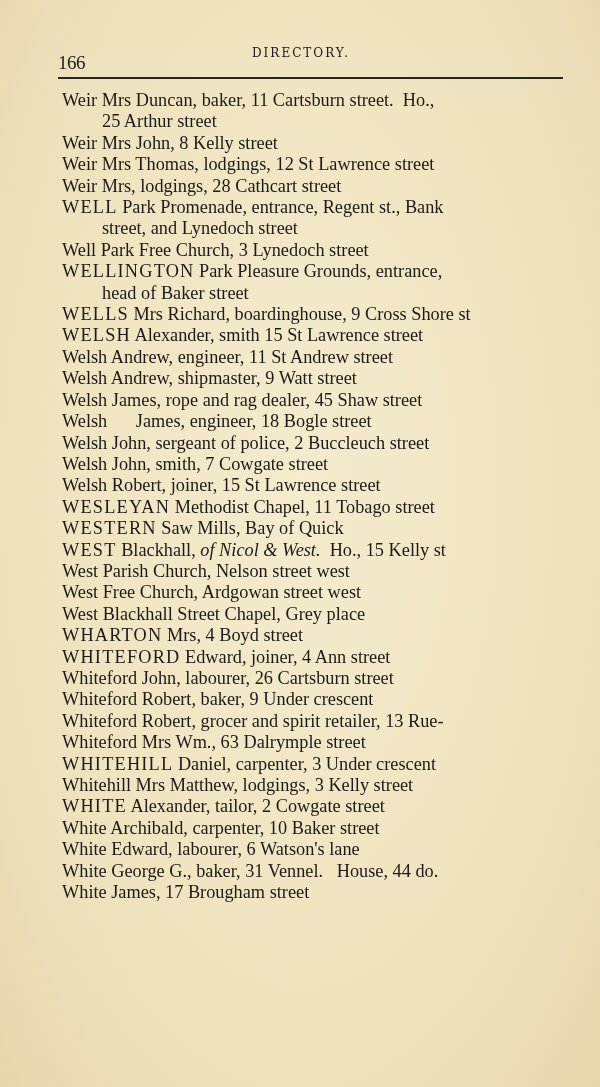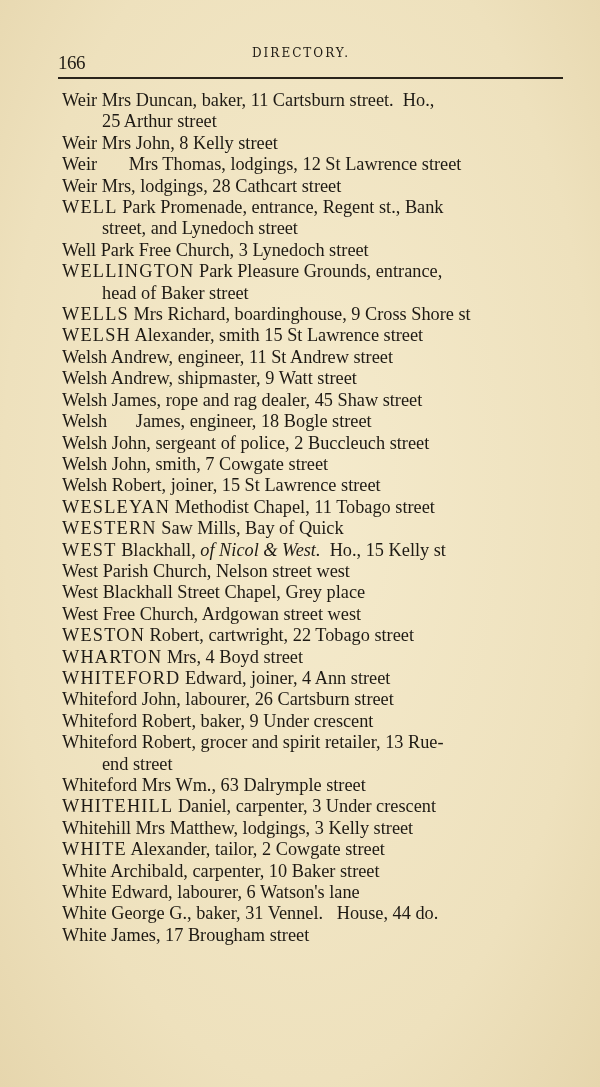--- a/index.html
+++ b/index.html
@@ -44,46 +44,45 @@
 
 <div class="page">
   <div class="header">
     <span class="page-number">166</span>
     <span class="running-title">DIRECTORY.</span>
   </div>
   <div class="rule"></div>
   <div class="entries" id="entries">
       <div class="entry"><span class="">Weir</span><span style="white-space: pre;"> Mrs Duncan, baker, 11 Cartsburn street.  Ho.,</span><span class="cont" style="white-space: pre;">25 Arthur street</span></div>
       <div class="entry"><span class="">Weir</span><span style="white-space: pre;"> Mrs John, 8 Kelly street</span></div>
-      <div class="entry"><span class="">Weir</span><span style="white-space: pre; margin-left: 27px;"> Mrs Thomas, lodgings, 12 St Lawrence street</span></div>
+      <div class="entry"><span class="">Weir</span><span style="white-space: pre;"> Mrs Thomas, lodgings, 12 St Lawrence street</span></div>
       <div class="entry"><span class="">Weir</span><span style="white-space: pre;"> Mrs, lodgings, 28 Cathcart street</span></div>
       <div class="entry"><span class="caps">WELL</span><span style="white-space: pre;"> Park Promenade, entrance, Regent st., Bank</span><span class="cont" style="white-space: pre;">street, and Lynedoch street</span></div>
       <div class="entry"><span class="">Well</span><span style="white-space: pre;"> Park Free Church, 3 Lynedoch street</span></div>
       <div class="entry"><span class="caps">WELLINGTON</span><span style="white-space: pre;"> Park Pleasure Grounds, entrance,</span><span class="cont" style="white-space: pre;">head of Baker street</span></div>
       <div class="entry"><span class="caps">WELLS</span><span style="white-space: pre;"> Mrs Richard, boardinghouse, 9 Cross Shore st</span></div>
       <div class="entry"><span class="caps">WELSH</span><span style="white-space: pre;"> Alexander, smith 15 St Lawrence street</span></div>
       <div class="entry"><span class="">Welsh</span><span style="white-space: pre;"> Andrew, engineer, 11 St Andrew street</span></div>
       <div class="entry"><span class="">Welsh</span><span style="white-space: pre;"> Andrew, shipmaster, 9 Watt street</span></div>
       <div class="entry"><span class="">Welsh</span><span style="white-space: pre;"> James, rope and rag dealer, 45 Shaw street</span></div>
       <div class="entry"><span class="">Welsh</span><span style="white-space: pre; padding-left: 24px;"> James, engineer, 18 Bogle street</span></div>
       <div class="entry"><span class="">Welsh</span><span style="white-space: pre;"> John, sergeant of police, 2 Buccleuch street</span></div>
       <div class="entry"><span class="">Welsh</span><span style="white-space: pre;"> John, smith, 7 Cowgate street</span></div>
       <div class="entry"><span class="">Welsh</span><span style="white-space: pre;"> Robert, joiner, 15 St Lawrence street</span></div>
       <div class="entry"><span class="caps">WESLEYAN</span><span style="white-space: pre;"> Methodist Chapel, 11 Tobago street</span></div>
       <div class="entry"><span class="caps">WESTERN</span><span style="white-space: pre;"> Saw Mills, Bay of Quick</span></div>
       <div class="entry"><span class="caps">WEST</span><span style="white-space: pre;"> Blackhall, </span><span class="it">of Nicol &amp; West.</span><span style="white-space: pre;">  Ho., 15 Kelly st</span></div>
       <div class="entry"><span class="">West</span><span style="white-space: pre;"> Parish Church, Nelson street west</span></div>
+      <div class="entry"><span class="">West</span><span style="white-space: pre;"> Free Church, Ardgowan street west</span></div>
       <div class="entry"><span class="">West</span><span style="white-space: pre;"> Blackhall Street Chapel, Grey place</span></div>
-      <div class="entry"><span class="">West</span><span style="white-space: pre;"> Free Church, Ardgowan street west</span></div>
-      <div class="entry"><span class="caps">WESTON</span><span style="white-space: pre;"> Robert, cartwright, 22 Tobago street</span></div>
       <div class="entry"><span class="caps">WHARTON</span><span style="white-space: pre;"> Mrs, 4 Boyd street</span></div>
       <div class="entry"><span class="caps">WHITEFORD</span><span style="white-space: pre; margin-top: 8px;"> Edward, joiner, 4 Ann street</span></div>
       <div class="entry"><span class="">Whiteford</span><span style="white-space: pre;"> John, labourer, 26 Cartsburn street</span></div>
       <div class="entry"><span class="">Whiteford</span><span style="white-space: pre;"> Robert, baker, 9 Under crescent</span></div>
-      <div class="entry"><span class="">Whiteford</span><span style="white-space: pre;"> Robert, grocer and spirit retailer, 13 Rue-</span><span class="cont" style="white-space: pre;">end street</span></div>
+      <div class="entry"><span class="">Whiteford</span><span style="white-space: pre;"> Robert, grocer and spirit retailer, 13 Rue-</span></div>
       <div class="entry"><span class="">Whiteford</span><span style="white-space: pre;"> Mrs Wm., 63 Dalrymple street</span></div>
       <div class="entry"><span class="caps">WHITEHILL</span><span style="white-space: pre;"> Daniel, carpenter, 3 Under crescent</span></div>
       <div class="entry"><span class="">Whitehill</span><span style="white-space: pre;"> Mrs Matthew, lodgings, 3 Kelly street</span></div>
       <div class="entry"><span class="caps">WHITE</span><span style="white-space: pre;"> Alexander, tailor, 2 Cowgate street</span></div>
       <div class="entry"><span class="">White</span><span style="white-space: pre;"> Archibald, carpenter, 10 Baker street</span></div>
       <div class="entry"><span class="">White</span><span style="white-space: pre;"> Edward, labourer, 6 Watson's lane</span></div>
       <div class="entry"><span class="">White</span><span style="white-space: pre;"> George G., baker, 31 Vennel.   House, 44 do.</span></div>
       <div class="entry"><span class="">White</span><span style="white-space: pre;"> James, 17 Brougham street</span></div>
     </div>
 </div>

